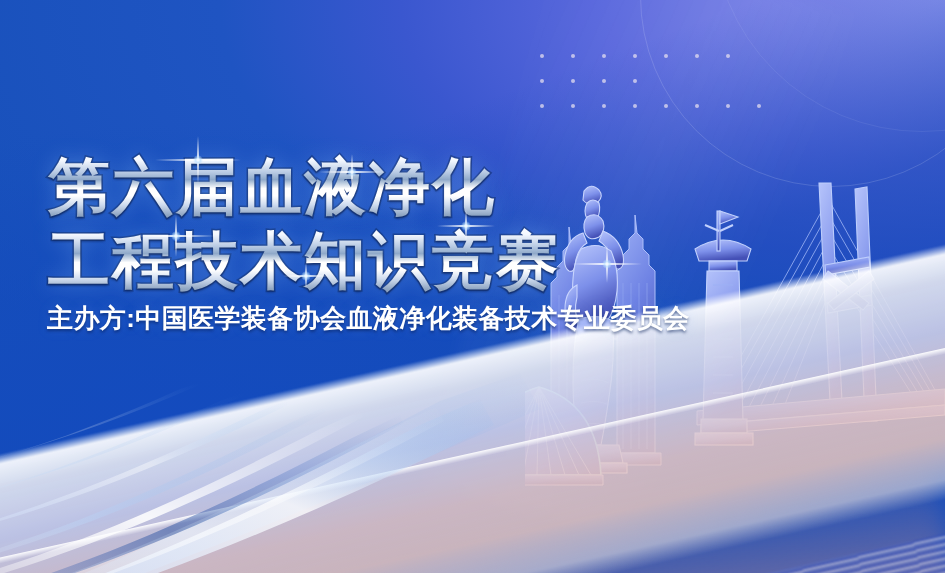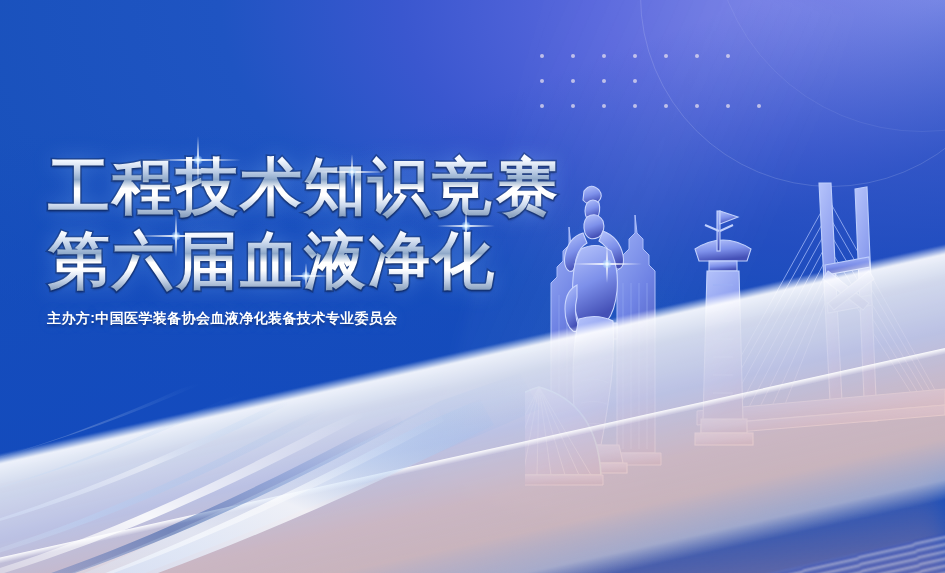--- a/index.html
+++ b/index.html
@@ -154,21 +154,21 @@
   .spark .h{width:var(--w);height:1.6px;margin-left:calc(var(--w)/-2);margin-top:-.8px;
      background:linear-gradient(90deg,rgba(255,255,255,0),rgba(255,255,255,.95),rgba(255,255,255,0));}
   .spark .v{height:var(--w);width:1.6px;margin-top:calc(var(--w)/-2);margin-left:-.8px;
      background:linear-gradient(180deg,rgba(255,255,255,0),rgba(255,255,255,.95),rgba(255,255,255,0));}
   .spark .core{width:10px;height:10px;margin:-5px 0 0 -5px;border-radius:50%;
      background:radial-gradient(circle,rgba(255,255,255,1) 0%,rgba(190,225,255,.75) 35%,rgba(150,200,255,0) 72%);}
 
   
   .subs{position:absolute;left:47px;top:303px;z-index:6;}
   .subline{
-    font-size:14px;
+    font-size:26px;
     font-weight:700;
     color:#ffffff;
     letter-spacing:.4px;
     line-height:31px;
     white-space:nowrap;
     text-shadow:0 2px 3px rgba(6,28,80,.55), 0 0 12px rgba(120,170,255,.25);
   }
 </style>
 </head>
 <body>
@@ -364,26 +364,26 @@
       <path d="M-10 288 C 130 262, 270 204, 440 116 L 480 98 L 483 104 C 320 192, 170 254, 20 288 Z" fill="url(#rb3)" opacity=".9"></path>
       <path d="M-10 268 C 120 244, 250 192, 410 110 L 444 94 L 446 99 C 300 178, 160 236, 10 268 Z" fill="url(#rb2)" opacity=".5"></path>
       <path d="M-10 238 C 110 216, 230 170, 380 98 L 406 88 L 408 92 C 270 160, 140 210, 0 238 Z" fill="url(#rb1)" opacity=".45"></path>
       <path d="M-10 206 C 100 186, 210 148, 340 88 L 362 80 L 363 83 C 240 140, 120 180, -4 206 Z" fill="url(#rb2)" opacity=".32"></path>
       <path d="M-10 174 C 90 158, 190 126, 300 76 L 318 70 L 319 72 C 210 120, 100 154, -6 174 Z" fill="url(#rb1)" opacity=".22"></path>
     </svg>
   </div>
 
   <div class="titles">
     <div class="tline-wrap">
+      <div class="tline-shadow">第六届血液净化</div>
+      <div class="tline">第六届血液净化</div>
+    </div>
+    <div class="tline-wrap">
       <div class="tline-shadow">工程技术知识竞赛</div>
       <div class="tline">工程技术知识竞赛</div>
-    </div>
-    <div class="tline-wrap">
-      <div class="tline-shadow">第六届血液净化</div>
-      <div class="tline">第六届血液净化</div>
     </div>
   </div>
 
   <div id="sparkles">
       <div class="spark" style="left: 198px; top: 160px; width: 0px; height: 0px;">
         <i class="h" style="--w: 86px;"></i>
         <i class="v" style="--w: 47.300000000000004px;"></i>
         <i class="core"></i>
       </div>
       <div class="spark" style="left: 352px; top: 172px; width: 0px; height: 0px;">

